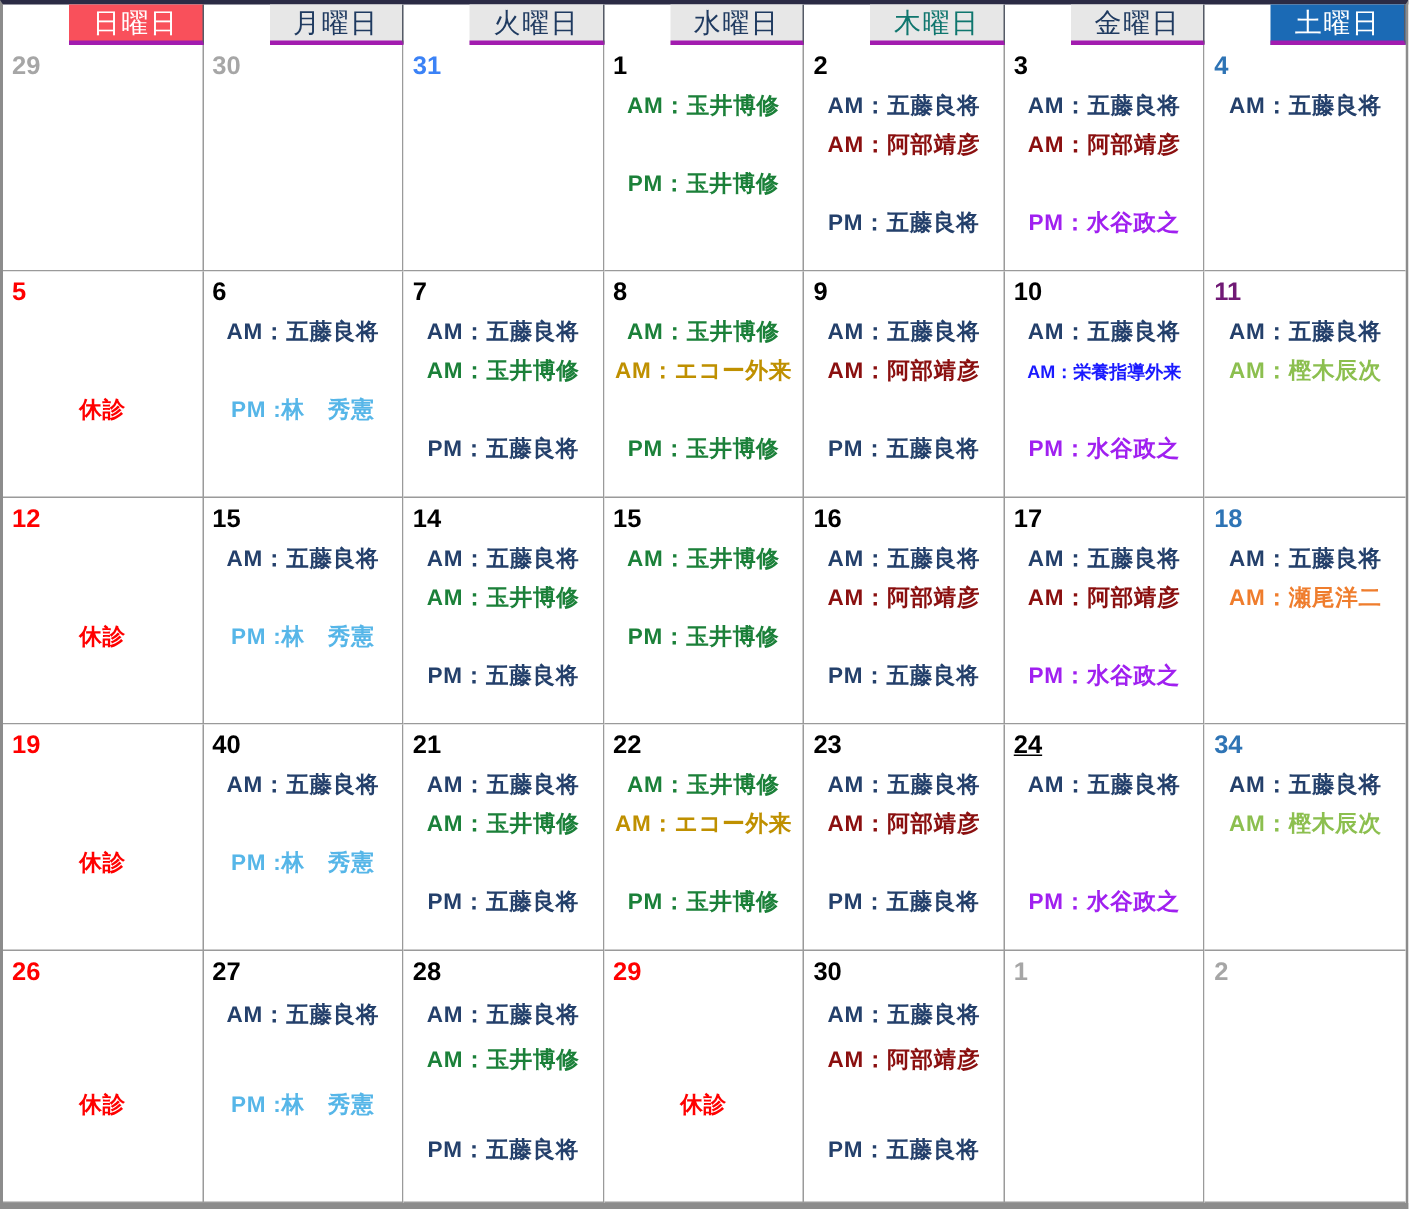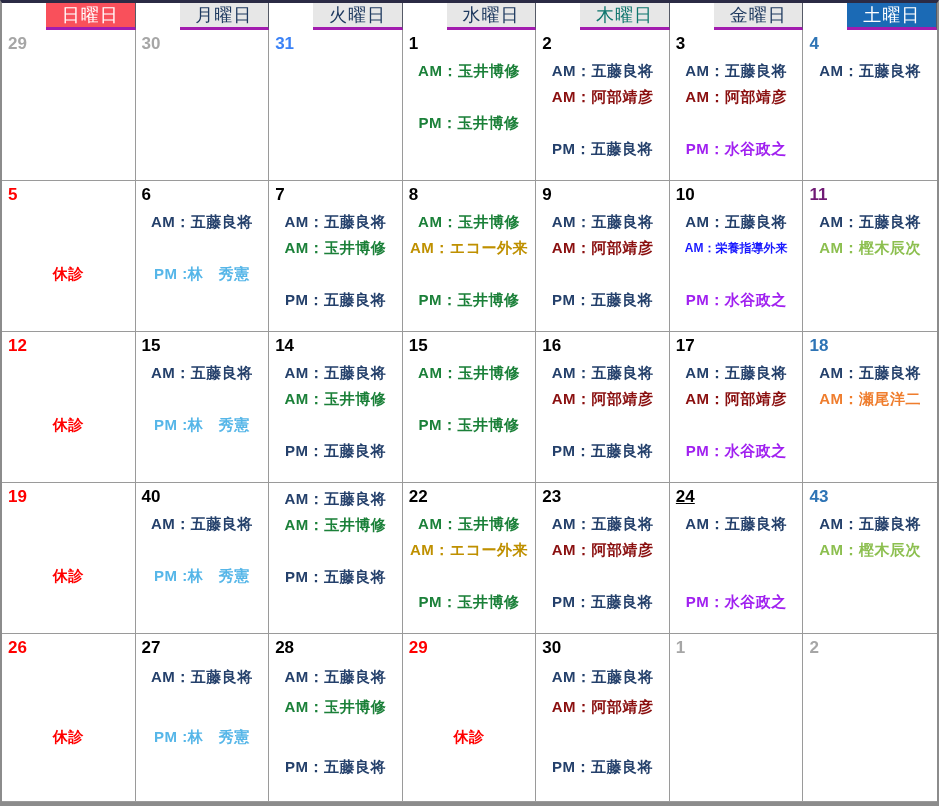--- a/index.html
+++ b/index.html
@@ -224,20 +224,21 @@
     </div>
     <div class="cell">
       <div class="day-num" style="color: rgb(0, 0, 0);">40</div>
       <div class="lines">
         <div class="line" style="color: rgb(36, 64, 107);">AM：五藤良将</div>
         <div class="line" style="color: rgb(36, 64, 107);">&nbsp;</div>
         <div class="line" style="color: rgb(86, 182, 232);">PM :林　秀憲</div>
       </div>
     </div>
     <div class="cell">
+      <div class="day-num" style="color: rgb(0, 0, 0);">21</div>
       <div class="lines">
         <div class="line" style="color: rgb(36, 64, 107);">AM：五藤良将</div>
         <div class="line" style="color: rgb(27, 128, 57);">AM：玉井博修</div>
         <div class="line" style="color: rgb(36, 64, 107);">&nbsp;</div>
         <div class="line" style="color: rgb(36, 64, 107);">PM：五藤良将</div>
       </div>
     </div>
     <div class="cell">
       <div class="day-num" style="color: rgb(0, 0, 0);">22</div>
       <div class="lines">
@@ -259,21 +260,21 @@
     <div class="cell">
       <div class="day-num" style="color: rgb(0, 0, 0); text-decoration: underline;">24</div>
       <div class="lines">
         <div class="line" style="color: rgb(36, 64, 107);">AM：五藤良将</div>
         <div class="line" style="color: rgb(36, 64, 107);">&nbsp;</div>
         <div class="line" style="color: rgb(36, 64, 107);">&nbsp;</div>
         <div class="line" style="color: rgb(160, 32, 240);">PM：水谷政之</div>
       </div>
     </div>
     <div class="cell">
-      <div class="day-num" style="color: rgb(46, 116, 181);">43</div>
+      <div class="day-num" style="color: rgb(46, 116, 181);">34</div>
       <div class="lines">
         <div class="line" style="color: rgb(36, 64, 107);">AM：五藤良将</div>
         <div class="line" style="color: rgb(140, 191, 79);">AM：樫木辰次</div>
       </div>
     </div>
     <div class="cell tall">
       <div class="day-num" style="color: rgb(255, 0, 0);">26</div>
       <div class="lines">
         <div class="line" style="color: rgb(255, 0, 0);">&nbsp;</div>
         <div class="line" style="color: rgb(255, 0, 0);">&nbsp;</div>

